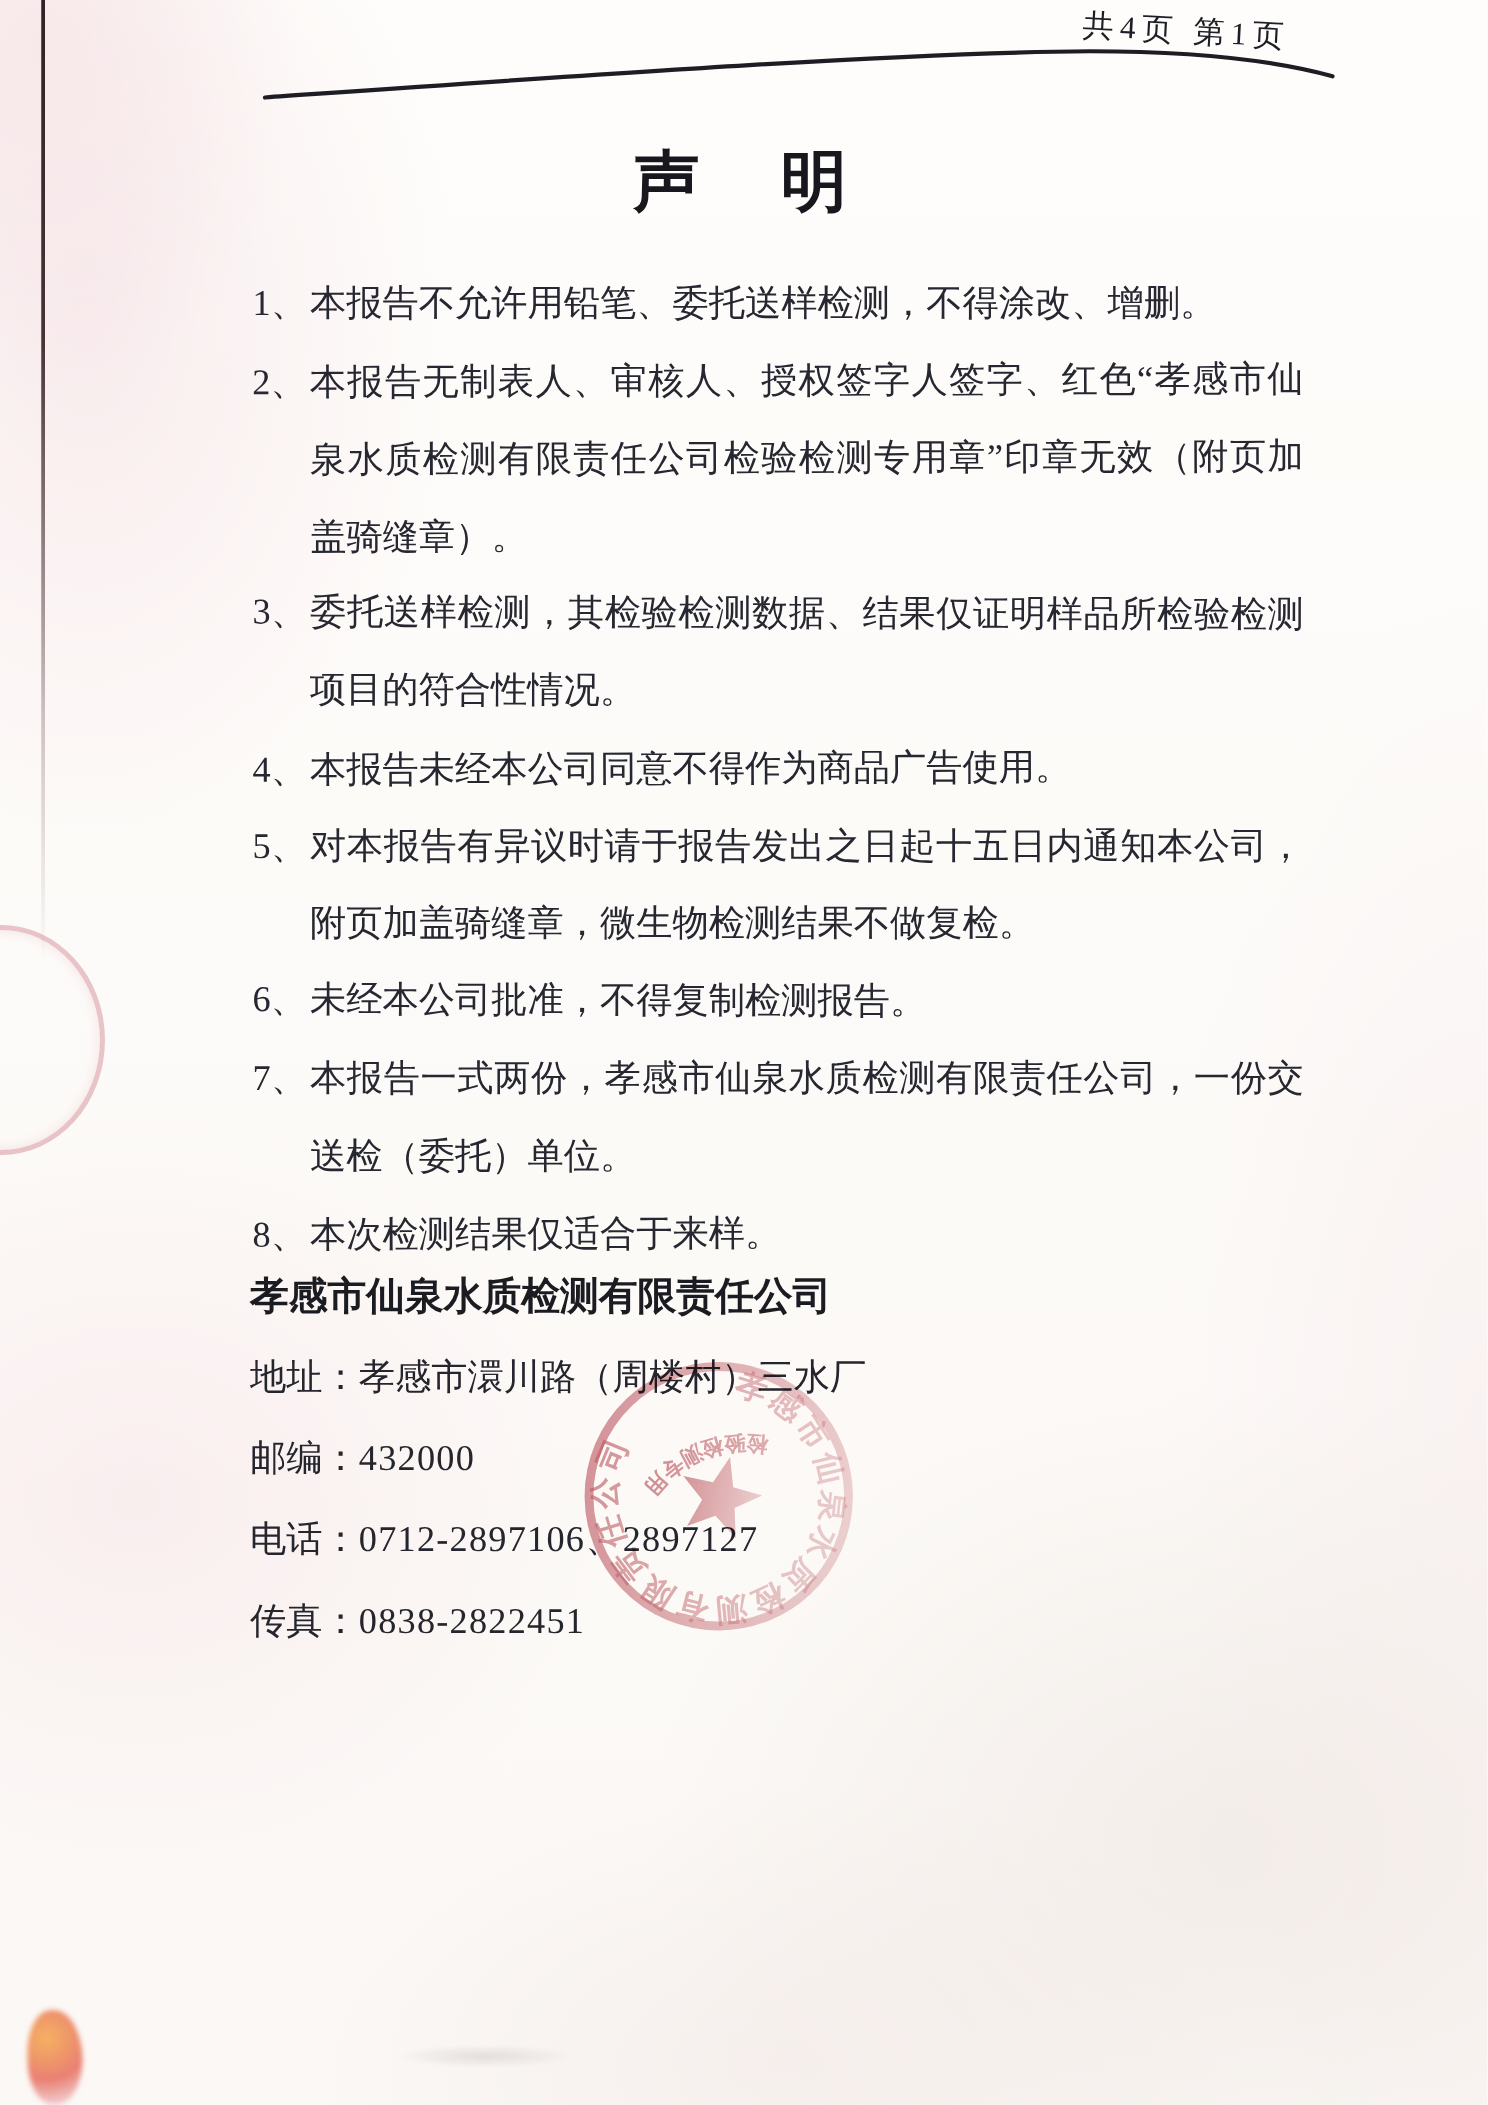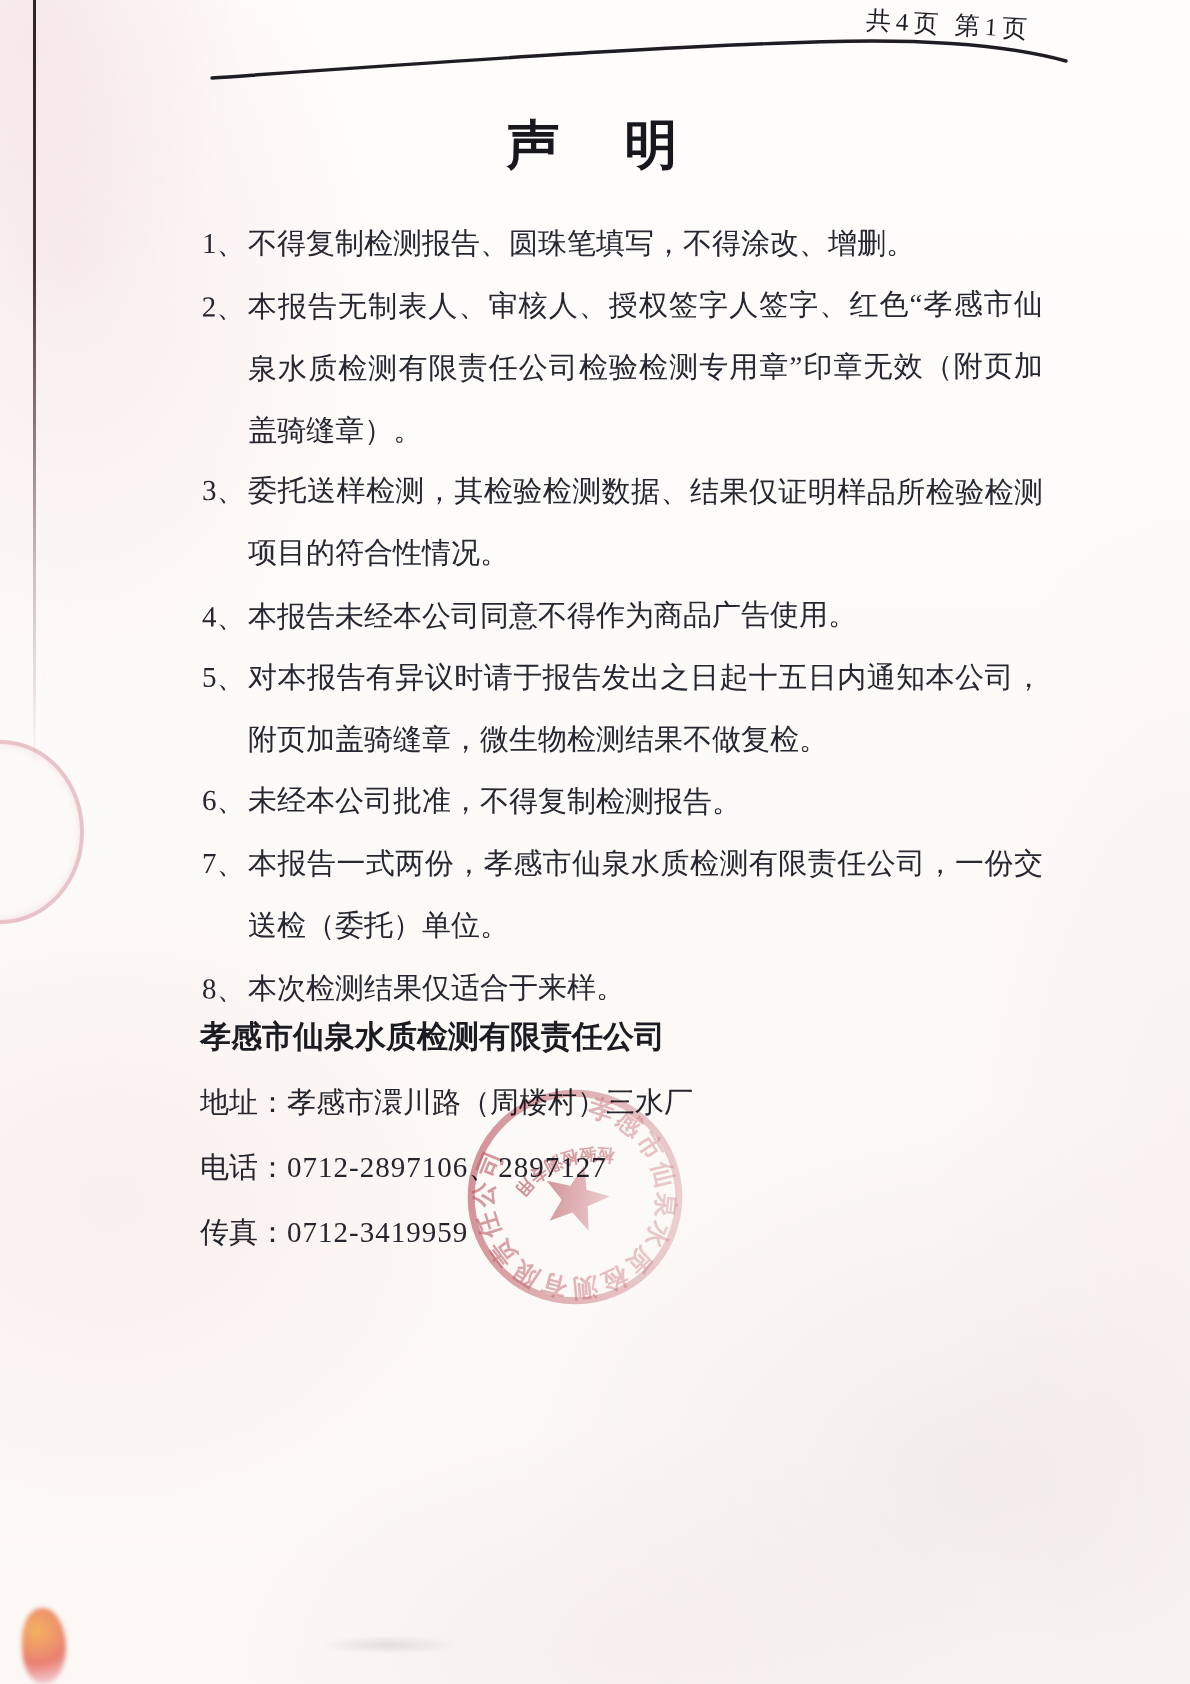--- a/index.html
+++ b/index.html
@@ -89,21 +89,21 @@
 
 <svg class="header-rule" viewBox="0 0 1190 110" xmlns="http://www.w3.org/2000/svg">
   <path d="M 212 78 C 470 60, 720 42, 872 41 C 962 41, 1022 49, 1066 61" fill="none" stroke="#1d1d23" stroke-width="3.4" stroke-linecap="round"></path>
 </svg>
 
 <div class="doc-title">声　明</div>
 
 <div class="declarations">
   <div class="decl">
     <span class="num">1、</span>
-    <span class="text">不得复制检测报告、圆珠笔填写，不得涂改、增删。</span>
+    <span class="text">本报告不允许用铅笔、委托送样检测，不得涂改、增删。</span>
   </div>
   <div class="decl">
     <span class="num">2、</span>
     <span class="text">本报告无制表人、审核人、授权签字人签字、红色“孝感市仙泉水质检测有限责任公司检验检测专用章”印章无效（附页加盖骑缝章）。</span>
   </div>
   <div class="decl">
     <span class="num">3、</span>
     <span class="text">委托送样检测，其检验检测数据、结果仅证明样品所检验检测项目的符合性情况。</span>
   </div>
   <div class="decl">
@@ -127,24 +127,27 @@
     <span class="text">本次检测结果仅适合于来样。</span>
   </div>
 </div>
 
 <div class="company">
   <div class="company-name">孝感市仙泉水质检测有限责任公司</div>
   <div class="company-line">
     <span>地址：</span><span>孝感市澴川路（周楼村）三水厂</span>
   </div>
   <div class="company-line">
+    <span>邮编：</span><span class="val-num">432000</span>
+  </div>
+  <div class="company-line">
     <span>电话：</span><span class="val-num">0712-2897106、2897127</span>
   </div>
   <div class="company-line">
-    <span>传真：</span><span class="val-num">0712-3419959</span>
+    <span>传真：</span><span class="val-num">0838-2822451</span>
   </div>
 </div>
 
 <svg class="stamp" viewBox="0 0 256 256" xmlns="http://www.w3.org/2000/svg">
   <defs>
     <linearGradient id="inkfade" x1="0" y1="0.2" x2="1" y2="0.8">
       <stop offset="0" stop-color="#c05a64" stop-opacity="0.26"></stop>
       <stop offset="0.5" stop-color="#c05a64" stop-opacity="0.48"></stop>
       <stop offset="1" stop-color="#b84c58" stop-opacity="0.66"></stop>
     </linearGradient>

